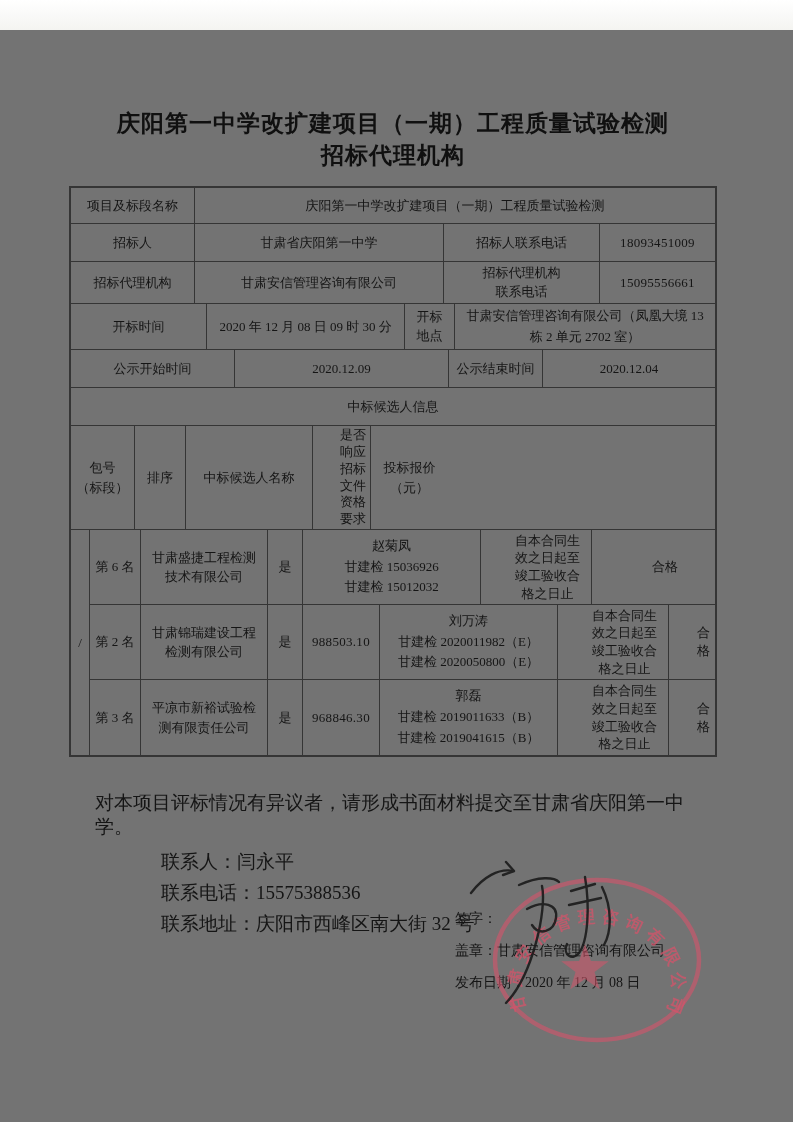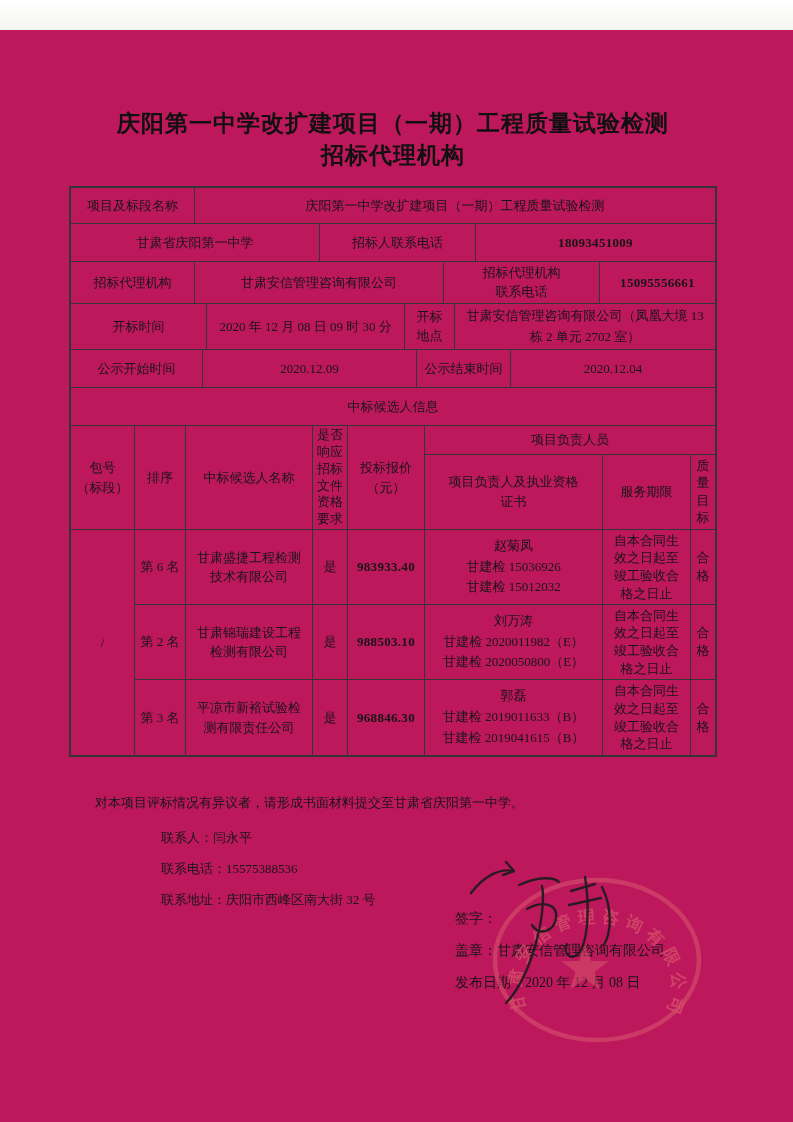--- a/index.html
+++ b/index.html
@@ -5,21 +5,21 @@
   html,body{margin:0;padding:0;}
   body{
     background:#e9e9e7;
     font-family:"Liberation Serif","DejaVu Serif",serif;
     color:#151515;
   }
   .page{
     position:relative;
     width:793px;height:1122px;
     margin:0 auto;
-    background:#be185d;
+    background:#737373;
     overflow:hidden;
   }
   .page::before{
     content:"";position:absolute;left:0;top:0;right:0;height:30px;
     background:linear-gradient(#ffffff,#f4f4f1);
   }
   .content{
     position:absolute;left:69px;top:108px;width:648px;
   }
   .title{
@@ -37,26 +37,26 @@
   .irow{display:flex;border-bottom:1px solid #353535;box-sizing:border-box;}
   .irow:last-child{border-bottom:none;}
   .cell{
     border-right:1px solid #353535;box-sizing:border-box;
     display:flex;align-items:center;justify-content:center;
     text-align:center;padding:0 5px;line-height:1.5;
   }
   .cell:last-child,.cell.noright{border-right:none;}
   .grow{flex:1;}
   .pre{white-space:pre-line;}
-  .bk{word-break:break-all;}
+  .bk{word-break:break-all;margin-left:23px;}
   .vgroup{display:flex;flex-direction:column;box-sizing:border-box;}
-  .num{letter-spacing:0.3px;font-weight:bold;}
+  .num{letter-spacing:0.3px;}
 
   
-  .footer{margin-top:34px;font-size:13px;}
+  .footer{margin-top:34px;font-size:19px;}
   .notice{padding-left:26px;line-height:24px;}
   .contact{padding-left:92px;line-height:31px;margin-top:7px;}
 
   .signblock{
     position:absolute;left:455px;top:903px;
     font-size:14px;line-height:32px;white-space:nowrap;
   }
 
   
   .stamp{position:absolute;left:486px;top:872px;pointer-events:none;}
@@ -72,20 +72,21 @@
     <div class="title second">招标代理机构</div>
 
     <div class="itable">
 
       <div class="irow" style="height:36px">
         <div class="cell" style="width:124px">项目及标段名称</div>
         <div class="cell grow">庆阳第一中学改扩建项目（一期）工程质量试验检测</div>
       </div>
 
       <div class="irow" style="height:38px">
+        <div class="cell" style="width:124px">招标人</div>
         <div class="cell" style="width:249px">甘肃省庆阳第一中学</div>
         <div class="cell" style="width:156px">招标人联系电话</div>
         <div class="cell grow num">18093451009</div>
       </div>
 
       <div class="irow" style="height:42px">
         <div class="cell" style="width:124px">招标代理机构</div>
         <div class="cell" style="width:249px">甘肃安信管理咨询有限公司</div>
         <div class="cell pre" style="width:156px;line-height:1.4">招标代理机构
 联系电话</div>
@@ -94,59 +95,49 @@
 
       <div class="irow" style="height:46px">
         <div class="cell" style="width:136px">开标时间</div>
         <div class="cell" style="width:198px">2020 年 12 月 08 日 09 时 30 分</div>
         <div class="cell pre" style="width:50px;line-height:1.4">开标
 地点</div>
         <div class="cell grow" style="line-height:1.55">甘肃安信管理咨询有限公司（凤凰大境 13 栋 2 单元 2702 室）</div>
       </div>
 
       <div class="irow" style="height:38px">
-        <div class="cell" style="width:132px">公示开始时间</div>
+        <div class="cell" style="width:164px">公示开始时间</div>
         <div class="cell" style="width:214px">2020.12.09</div>
         <div class="cell" style="width:94px;padding:2px 2px">公示结束时间</div>
         <div class="cell grow">2020.12.04</div>
       </div>
 
       <div class="irow" style="height:38px">
         <div class="cell grow">中标候选人信息</div>
       </div>
 
       <div class="irow" style="height:104px">
         <div class="cell pre" style="width:64px">包号
 （标段）</div>
         <div class="cell" style="width:51px">排序</div>
         <div class="cell" style="width:127px">中标候选人名称</div>
         <div class="cell bk" style="width:35px;padding:2px 4px;line-height:1.3">是否响应招标文件资格要求</div>
         <div class="cell pre" style="width:77px">投标报价
 （元）</div>
-        <div class="vgroup grow">
-          <div class="cell noright" style="height:32px;border-bottom:1px solid #353535">项目负责人员</div>
-          <div class="irow" style="flex:1;border-bottom:none">
-            <div class="cell pre" style="width:178px">项目负责人及执业资格
-证书</div>
-            <div class="cell" style="width:88px">服务期限</div>
-            <div class="cell grow bk" style="padding:2px 5px;line-height:1.35">质量目标</div>
-          </div>
-        </div>
       </div>
 
       <div class="irow" style="height:225px">
         <div class="cell" style="width:64px">/</div>
         <div class="vgroup grow">
 
           <div class="irow" style="height:75px">
             <div class="cell" style="width:51px">第 6 名</div>
             <div class="cell pre" style="width:127px">甘肃盛捷工程检测
 技术有限公司</div>
             <div class="cell" style="width:35px">是</div>
-            <div class="cell num" style="width:77px">983933.40</div>
             <div class="cell pre" style="width:178px;line-height:1.6">赵菊凤
 甘建检 15036926
 甘建检 15012032</div>
             <div class="cell bk" style="width:88px;padding:2px 6px;line-height:1.35">自本合同生效之日起至竣工验收合格之日止</div>
             <div class="cell grow bk" style="padding:2px 5px;line-height:1.35">合格</div>
           </div>
 
           <div class="irow" style="height:75px">
             <div class="cell" style="width:51px">第 2 名</div>
             <div class="cell pre" style="width:127px">甘肃锦瑞建设工程

